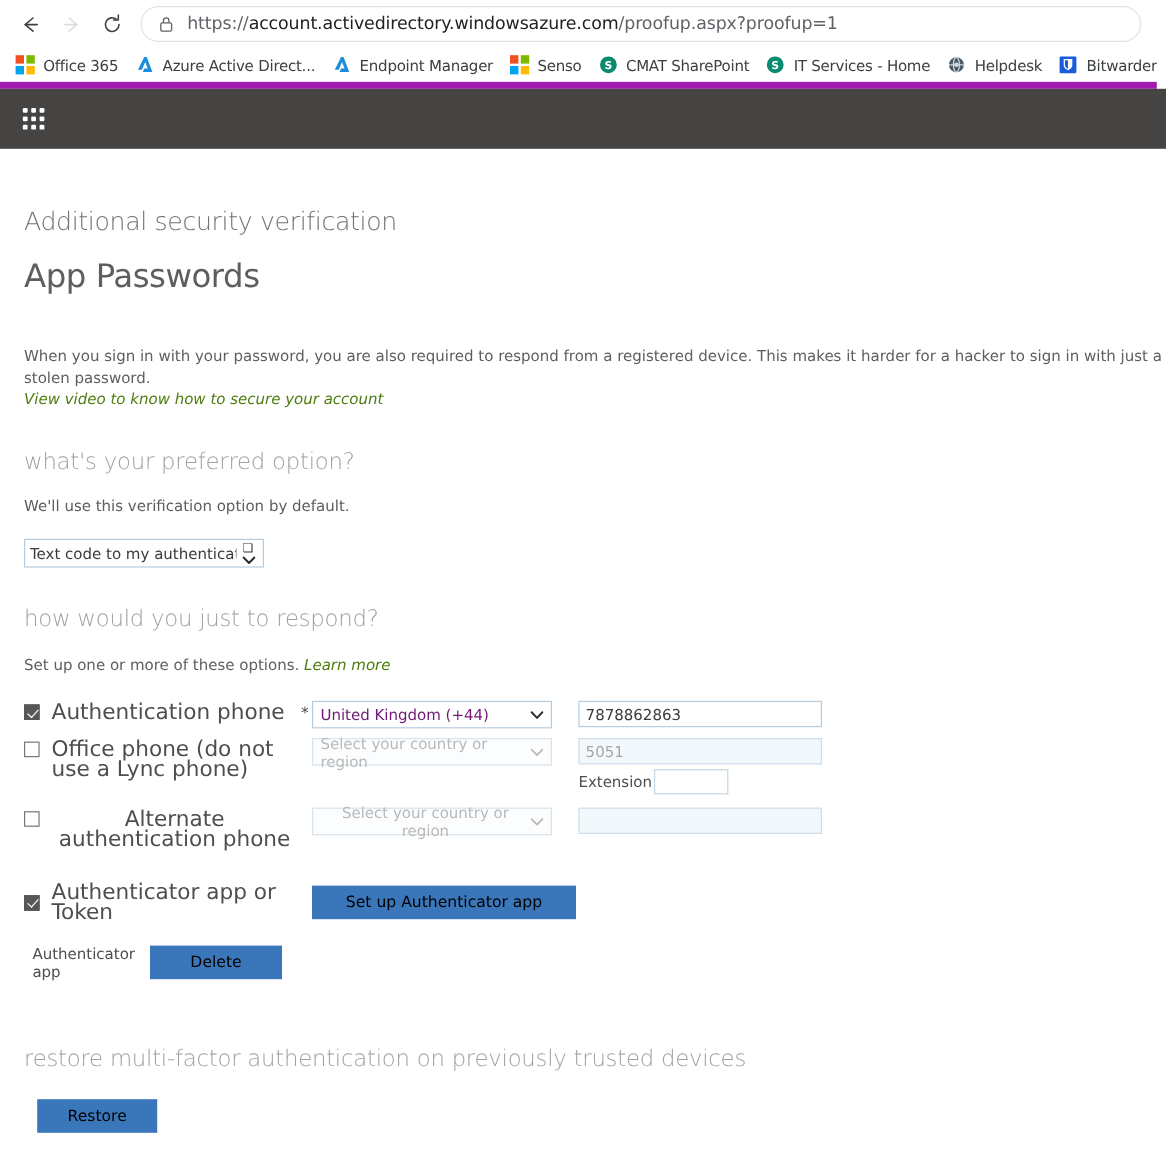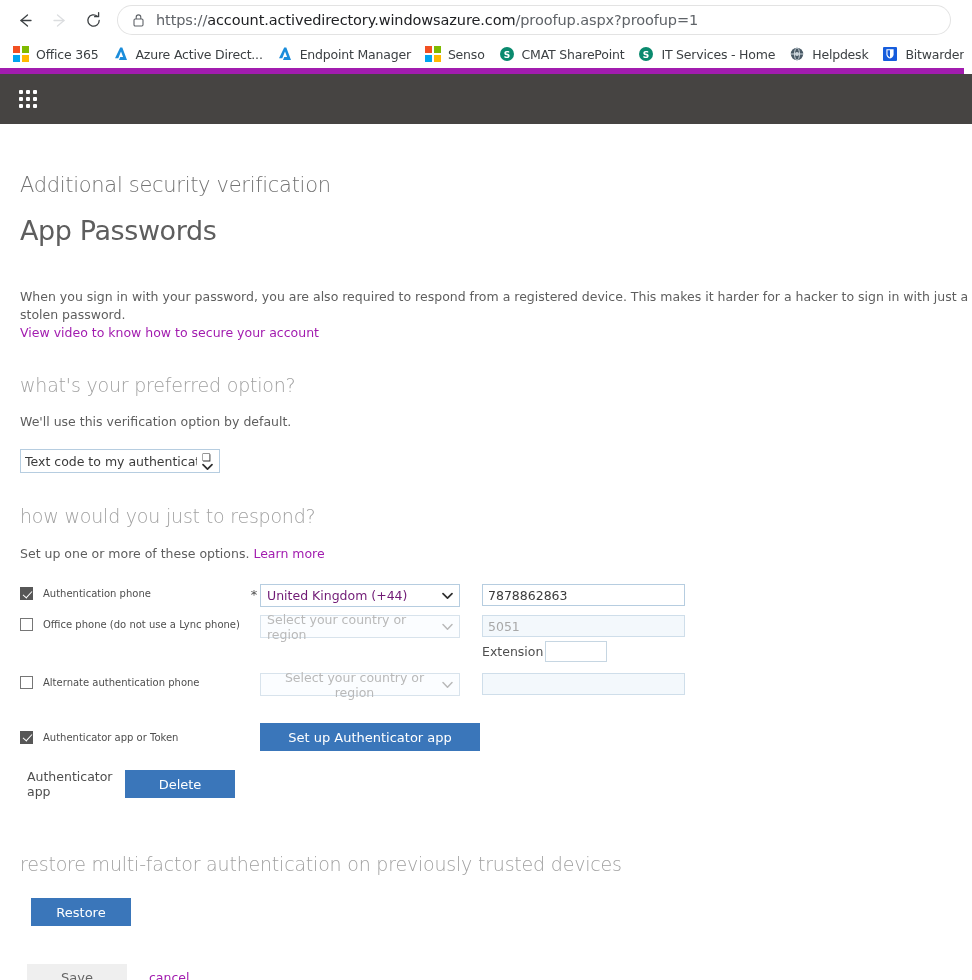--- a/index.html
+++ b/index.html
@@ -161,24 +161,25 @@
     letter-spacing: -0.4px;
   }
   .intro {
     margin-top: 40px;
     font-size: 12.5px;
     color: #5e5e5e;
     line-height: 18px;
     font-family: "DejaVu Sans", sans-serif;
   }
   .link {
-    color: #a21caf;
+    color: #4d7c0f;
     text-decoration: none;
     cursor: pointer;
     font-family: "DejaVu Sans", sans-serif;
+    font-style: italic;
   }
 
   .section-head {
     font-size: 19px;
     color: #a0a0a0;
     font-weight: 300;
     font-family: "DejaVu Sans", sans-serif;
     letter-spacing: -0.2px;
   }
   .section-sub {
@@ -254,21 +255,21 @@
     position: absolute;
     left: 3.5px;
     top: 0.5px;
     width: 4px;
     height: 8px;
     border: solid #ffffff;
     border-width: 0 1.8px 1.8px 0;
     transform: rotate(42deg);
   }
   .cb-label {
-    font-size: 10px;
+    font-size: 18px;
     color: #4e4e4e;
     line-height: 17px;
     font-family: "DejaVu Sans", sans-serif;
   }
   .req-star {
     width: 12px;
     flex: 0 0 12px;
     font-size: 13px;
     color: #4e4e4e;
     text-align: center;
@@ -340,21 +341,21 @@
     height: 21px;
     border: 1px solid #c6d6e2;
     background: #ffffff;
   }
 
   
   .auth-block { margin-top: 27px; }
   .auth-row { display: flex; align-items: center; }
   .btn-blue {
     background: #3a76ba;
-    color: #ffffff;
+    color: #000000;
     border: none;
     font-size: 13px;
     font-family: "DejaVu Sans", sans-serif;
     cursor: pointer;
     text-align: center;
     line-height: 1;
     display: flex;
     align-items: center;
     justify-content: center;
   }

